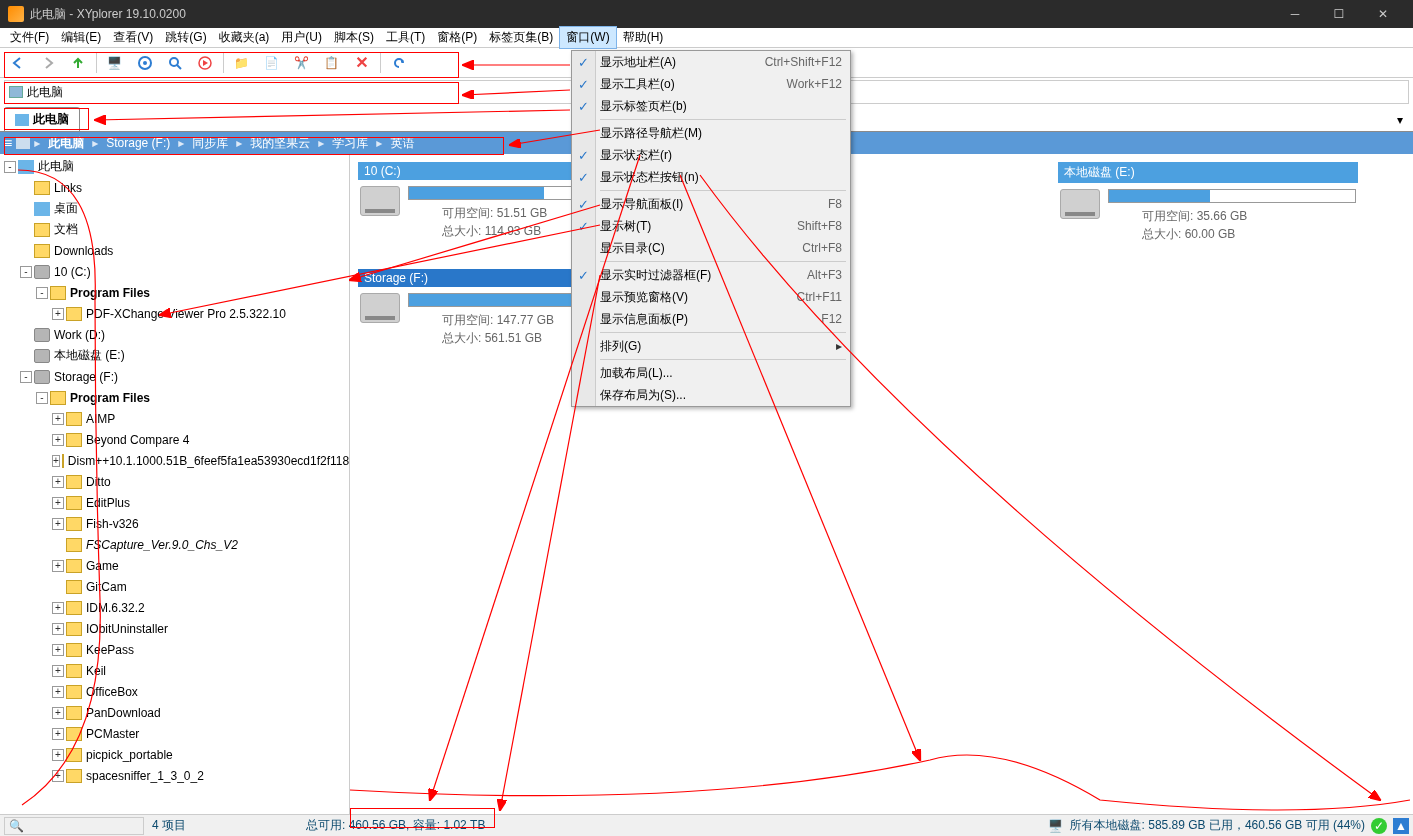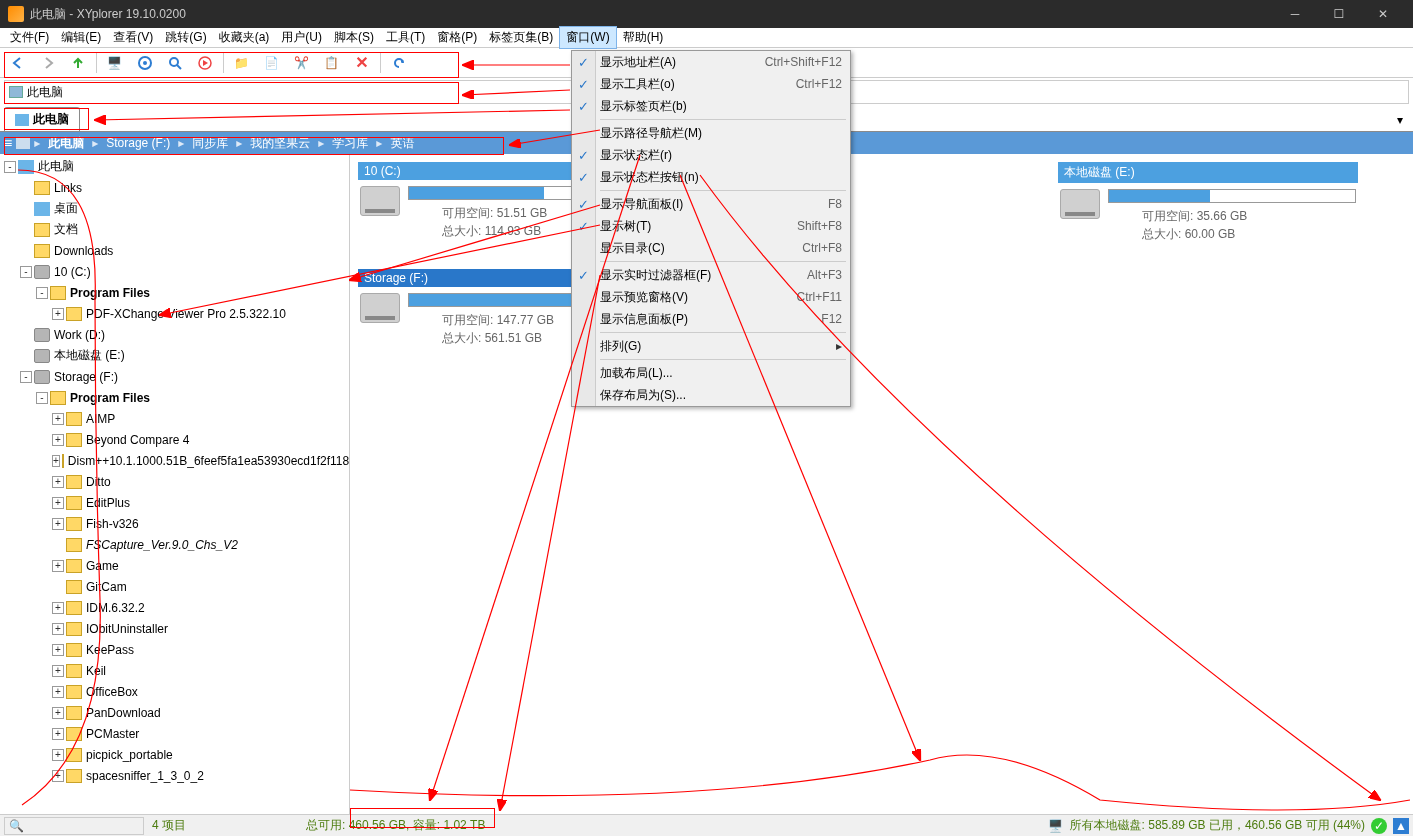--- a/index.html
+++ b/index.html
@@ -41,21 +41,21 @@
 .drive-card.selected .dtitle { background: #2977c9; }
 .drive-card .dbody { display: flex; gap: 8px; padding: 6px 2px; }
 .drive-card .dicon { width: 40px; height: 30px; background: #d0d0d0; border: 1px solid #aaa; border-radius: 3px; align-self: flex-start; position: relative; }
 .drive-card .dicon::after { content: ''; position: absolute; bottom: 2px; left: 4px; right: 4px; height: 4px; background: #888; }
 .drive-card .dinfo { flex: 1; }
 .drive-card .dbar { height: 14px; border: 1px solid #999; background: #fff; margin-bottom: 4px; position: relative; }
 .drive-card .dbar .fill { height: 100%; background: #4ca0e0; }
 .drive-card .dline { color: #666; font-size: 12px; line-height: 1.5; margin-left: 34px; }
 .statusbar { height: 22px; border-top: 1px solid #ccc; display: flex; align-items: center; padding: 0 4px; gap: 8px; background: #f0f0f0; position: relative; }
 .statusbar .sbox { border: 1px solid #ccc; height: 18px; width: 140px; display: flex; align-items: center; padding: 0 4px; color: #888; }
-.statusbar .stext { color: #4d7c0f; }
+.statusbar .stext { color: #0c4a6e; }
 .statusbar .right { margin-left: auto; display: flex; align-items: center; gap: 6px; }
 .statusbar .sicon { width: 16px; height: 16px; display: flex; align-items: center; justify-content: center; }
 
 .dropdown { position: absolute; top: 50px; left: 571px; width: 280px; background: #f0f0f0; border: 1px solid #999; box-shadow: 2px 2px 4px rgba(0,0,0,0.3); z-index: 1000; }
 .dropdown .drow { height: 22px; display: flex; align-items: center; padding: 0 8px 0 28px; position: relative; }
 .dropdown .drow .chk { position: absolute; left: 6px; color: #2977c9; font-size: 13px; }
 .dropdown .drow .label { flex: 1; }
 .dropdown .drow .shortcut { color: #666; }
 .dropdown .drow.sub::after { content: '▸'; position: absolute; right: 8px; color: #333; }
 .dropdown .dsep { height: 1px; background: #ccc; margin: 2px 4px 2px 28px; }
@@ -382,21 +382,21 @@
 <div class="dropdown" id="dropdown">
   <div class="gutter"></div>
 <div class="drow">
       <span class="chk">✓</span>
       <span class="label">显示地址栏(A)</span>
       <span class="shortcut">Ctrl+Shift+F12</span>
     </div>
     <div class="drow">
       <span class="chk">✓</span>
       <span class="label">显示工具栏(o)</span>
-      <span class="shortcut">Ctrl+F12</span>
+      <span class="shortcut">Work+F12</span>
     </div>
     <div class="drow">
       <span class="chk">✓</span>
       <span class="label">显示标签页栏(b)</span>
       <span class="shortcut"></span>
     </div>
     <div class="dsep"></div>
     <div class="drow">
       <span class="label">显示路径导航栏(M)</span>
       <span class="shortcut"></span>

